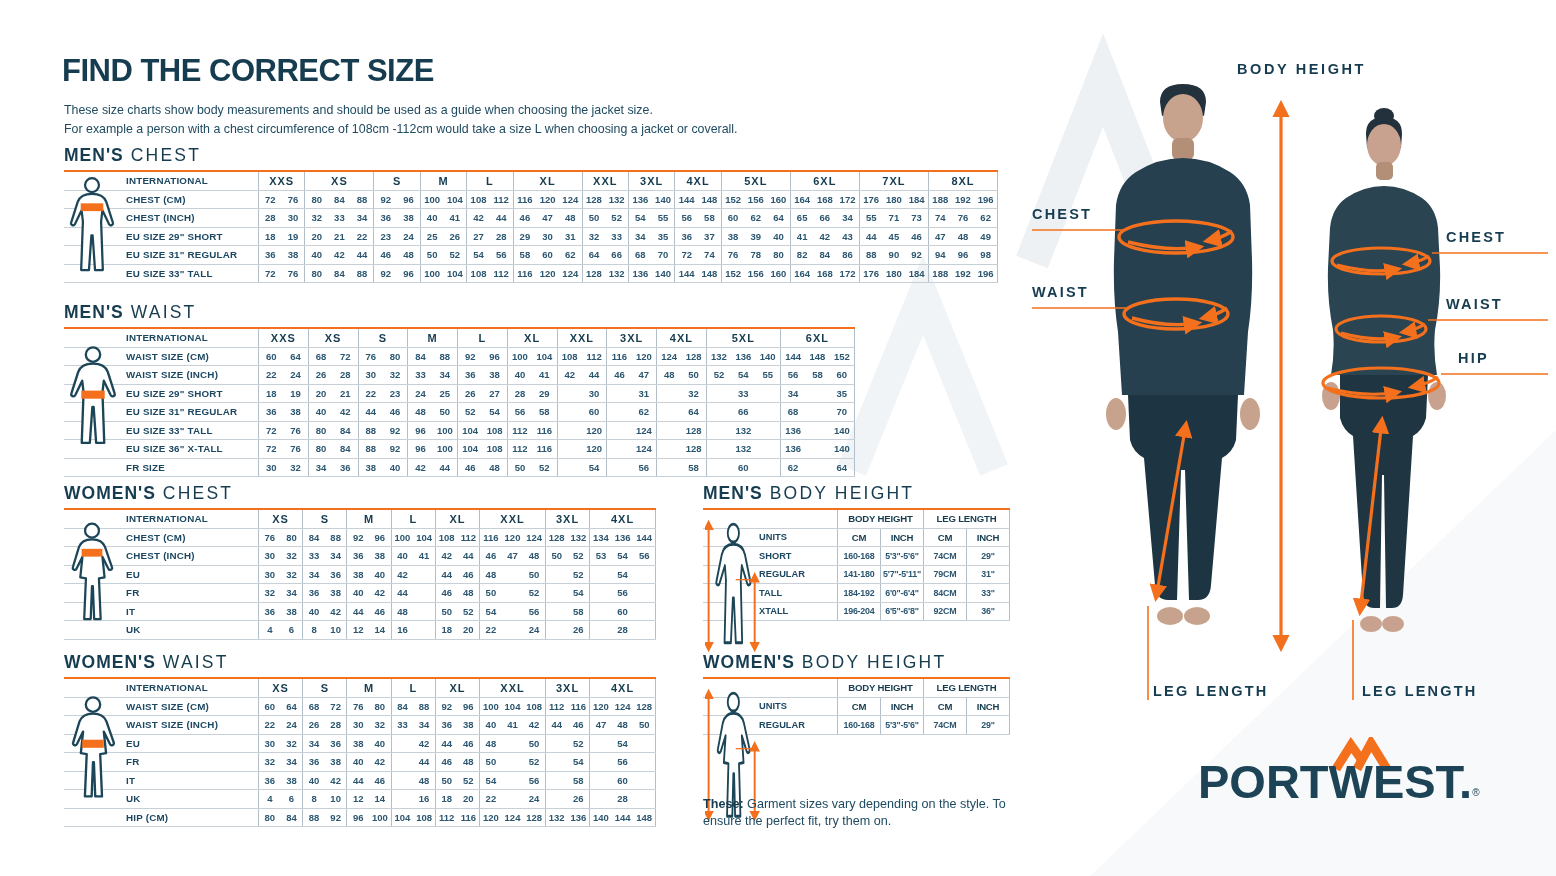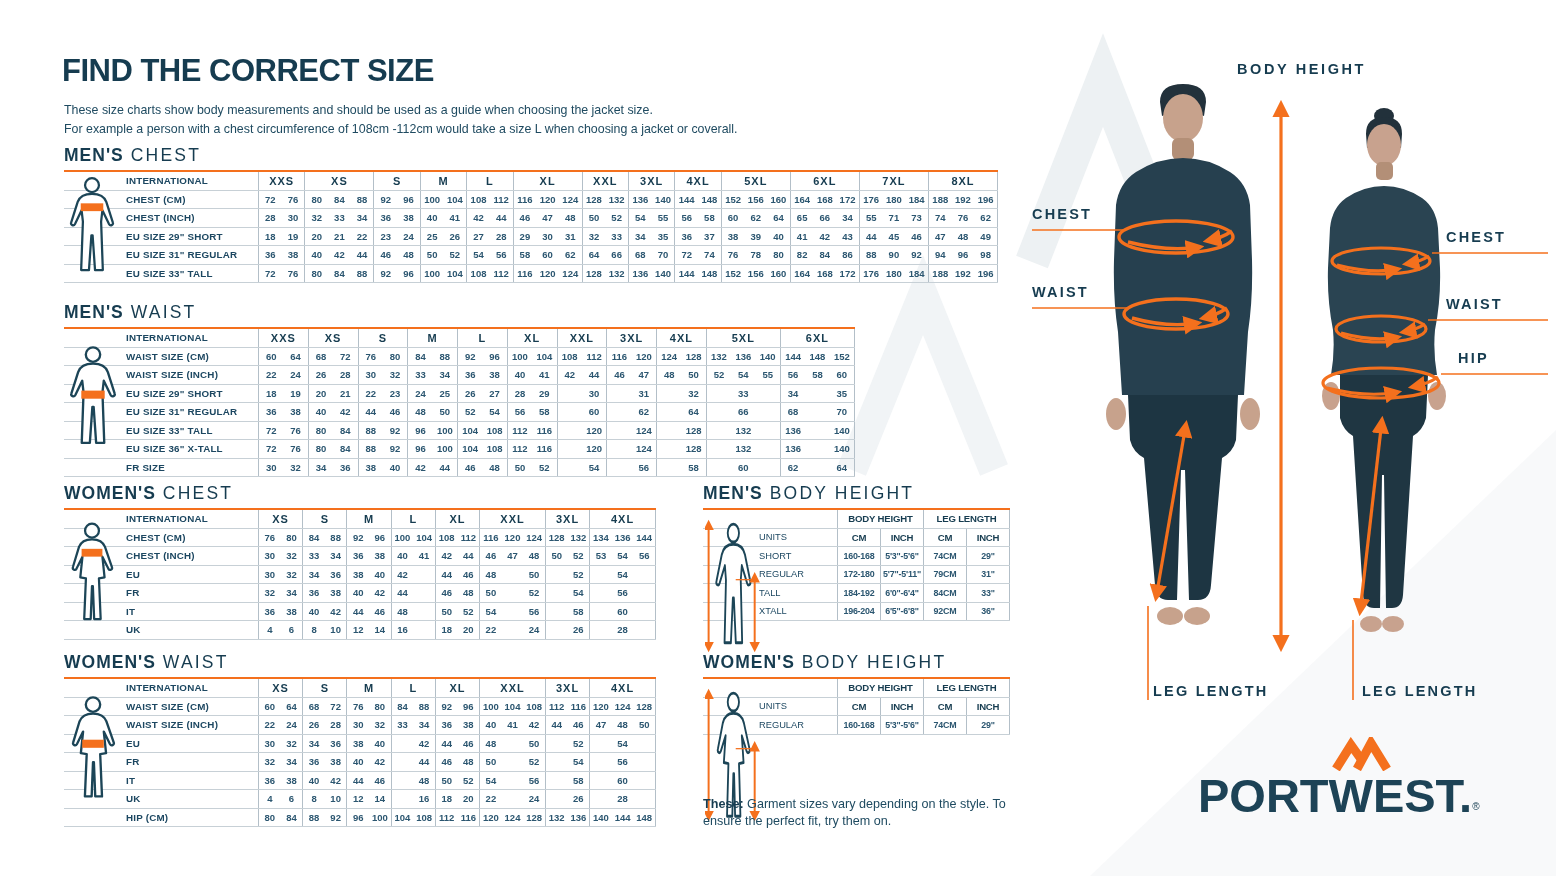--- a/index.html
+++ b/index.html
@@ -24,34 +24,34 @@
   .st-groups{flex:1;display:flex;min-width:0;}
   .st-group{display:flex;border-left:1px solid var(--groupline);min-width:0;flex-basis:0;}
   .st-groups .st-group:last-child{border-right:1px solid var(--groupline);}
   .st-cell{flex:1;display:flex;align-items:center;justify-content:center;font-size:9.5px;font-weight:700;color:var(--navy2);}
   .st-ghead{align-items:center;justify-content:center;font-size:11px;font-weight:700;color:#163c50;letter-spacing:1px;}
   .st-fig{position:absolute;left:2px;top:3px;z-index:3;}
   
   .ht-table{position:absolute;width:307px;border-top:2.5px solid var(--orange);z-index:2;}
   .ht-row{display:flex;height:17.5px;border-bottom:1px solid var(--rowline);}
   .ht-label{width:134px;padding-left:56px;box-sizing:border-box;display:flex;align-items:center;
-            font-size:9.3px;font-weight:400;color:#1c4761;white-space:nowrap;}
+            font-size:9.3px;font-weight:700;color:#1c4761;white-space:nowrap;}
   .ht-cells{flex:1;display:flex;min-width:0;}
   .ht-cell{flex:1;display:flex;align-items:center;justify-content:center;border-left:1px solid var(--groupline);
            font-size:8.9px;font-weight:700;color:var(--navy2);letter-spacing:-0.2px;white-space:nowrap;}
   .ht-cell:last-child{border-right:1px solid var(--groupline);}
   .ht-ghead{font-size:9.6px;color:#163c50;}
   .note{position:absolute;left:703px;top:796px;width:335px;font-size:12.6px;line-height:1.35;color:#1e4a60;z-index:2;}
   .note b{color:#163c50;}
   
   .rlabel{position:absolute;font-size:14.5px;font-weight:700;letter-spacing:2.2px;color:#163c50;z-index:3;white-space:nowrap;}
   
   .logo{position:absolute;left:1198px;top:737px;z-index:3;color:#1d4356;}
   .logo-icon{position:absolute;left:132px;top:0;}
-  .logo-text{position:relative;margin-top:31px;font-size:47px;font-weight:700;letter-spacing:0;white-space:nowrap;}
+  .logo-text{position:relative;margin-top:17px;font-size:47px;font-weight:700;letter-spacing:0;white-space:nowrap;}
   .logo-reg{font-size:10px;font-weight:400;vertical-align:2px;}
 </style>
 </head>
 <body>
 
 <div class="canvas">
 
   <svg class="overlay" width="1556" height="876" viewBox="0 0 1556 876">
     <defs>
       <marker id="ah" markerWidth="5.5" markerHeight="5.5" refX="4.2" refY="2.75" orient="auto-start-reverse" markerUnits="strokeWidth">
@@ -1454,21 +1454,21 @@
         <div class="ht-cells">
           <div class="ht-cell">160-168</div>
           <div class="ht-cell">5'3"-5'6"</div>
           <div class="ht-cell">74CM</div>
           <div class="ht-cell">29"</div>
         </div>
       </div>
       <div class="ht-row">
         <div class="ht-label">REGULAR</div>
         <div class="ht-cells">
-          <div class="ht-cell">172-180</div>
+          <div class="ht-cell">141-180</div>
           <div class="ht-cell">5'7"-5'11"</div>
           <div class="ht-cell">79CM</div>
           <div class="ht-cell">31"</div>
         </div>
       </div>
       <div class="ht-row">
         <div class="ht-label">TALL</div>
         <div class="ht-cells">
           <div class="ht-cell">184-192</div>
           <div class="ht-cell">6'0"-6'4"</div>

